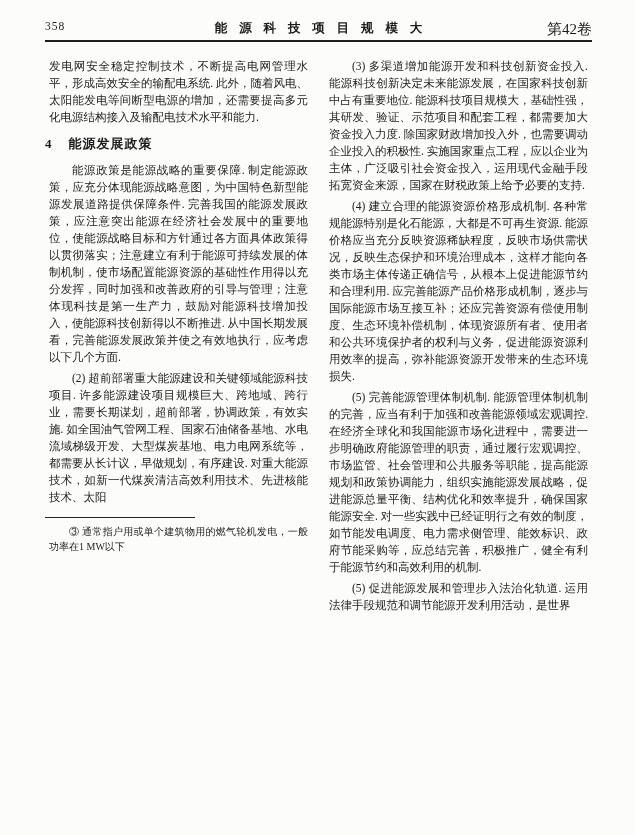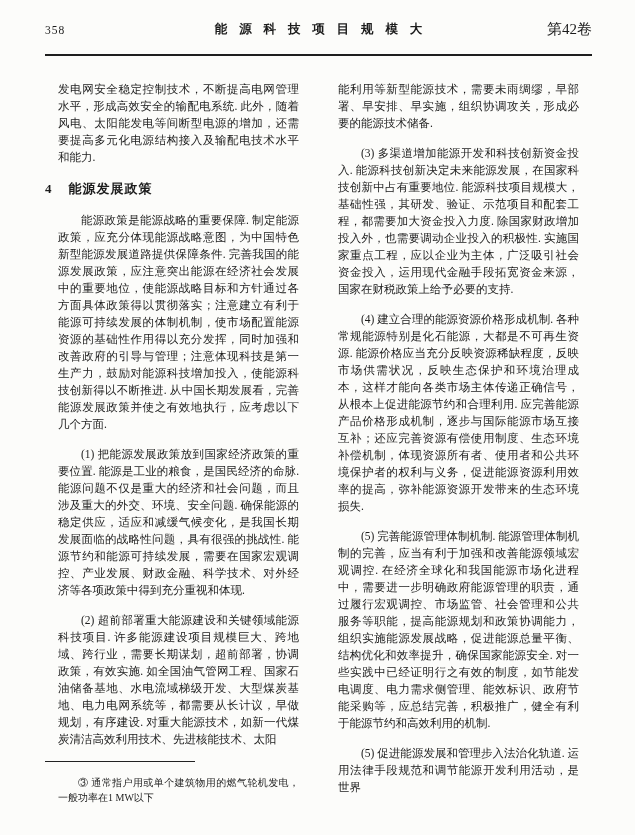--- a/index.html
+++ b/index.html
@@ -4,38 +4,38 @@
 <style>
   html,body{margin:0;padding:0;background:#e8e7e4;}
   .page{
     width:635px;height:835px;margin:0 auto;background:#fcfcfa;
     box-sizing:border-box;padding:20px 43px 0 45px;overflow:hidden;
     font-family:"Liberation Serif","DejaVu Serif",serif;color:#1c1c1c;
     position:relative;
   }
   
   .header{
-    display:flex;align-items:center;
-    padding-bottom:15px;border-bottom:2px solid #1e1e1e;
+    display:flex;align-items:flex-start;
+    padding-bottom:1px;border-bottom:2px solid #1e1e1e;
   }
   .page-number{width:90px;font-size:11.5px;letter-spacing:1px;}
   .journal-title{
     flex:1;text-align:center;font-size:12.5px;font-weight:bold;
     letter-spacing:0.95em;text-indent:0.95em; 
     white-space:nowrap;
   }
   .volume{width:90px;text-align:right;font-size:15px;font-family:Liberation Serif, serif;}
   
   .columns{display:flex;gap:13px;padding-top:12px;}
   .col{
     flex:1 1 0;min-width:0;
     font-size:11.5px;line-height:17px;
     text-align:justify;text-justify:inter-ideograph;
   }
-  .col p{margin:13px;text-indent:2em;word-break:break-all;}
+  .col p{margin:4px;text-indent:2em;word-break:break-all;}
   .col p.cont{text-indent:0;}
   
   .section-heading{
     font-weight:bold;font-size:13px;line-height:20px;
     margin:8px 0 8px 0;letter-spacing:1px;
   }
   .section-heading .heading-number{margin-right:16px;}
   
   .footnote-rule{
     width:150px;height:0;border-top:1.5px solid #222;
@@ -58,28 +58,26 @@
   </div>
 
   <div class="columns">
 
     <div class="col">
       <p class="cont">发电网安全稳定控制技术，不断提高电网管理水平，形成高效安全的输配电系统. 此外，随着风电、太阳能发电等间断型电源的增加，还需要提高多元化电源结构接入及输配电技术水平和能力.</p>
       <div class="section-heading">
         <span class="heading-number">4</span><span>能源发展政策</span>
       </div>
       <p>能源政策是能源战略的重要保障. 制定能源政策，应充分体现能源战略意图，为中国特色新型能源发展道路提供保障条件. 完善我国的能源发展政策，应注意突出能源在经济社会发展中的重要地位，使能源战略目标和方针通过各方面具体政策得以贯彻落实；注意建立有利于能源可持续发展的体制机制，使市场配置能源资源的基础性作用得以充分发挥，同时加强和改善政府的引导与管理；注意体现科技是第一生产力，鼓励对能源科技增加投入，使能源科技创新得以不断推进. 从中国长期发展看，完善能源发展政策并使之有效地执行，应考虑以下几个方面.</p>
-      <p>(1) 把能源发展政策放到国家经济政策的重要位置. 能源是工业的粮食，是国民经济的命脉. 能源问题不仅是重大的经济和社会问题，而且涉及重大的外交、环境、安全问题. 确保能源的稳定供应，适应和减缓气候变化，是我国长期发展面临的战略性问题，具有很强的挑战性. 能源节约和能源可持续发展，需要在国家宏观调控、产业发展、财政金融、科学技术、对外经济等各项政策中得到充分重视和体现.</p>
       <p>(2) 超前部署重大能源建设和关键领域能源科技项目. 许多能源建设项目规模巨大、跨地域、跨行业，需要长期谋划，超前部署，协调政策，有效实施. 如全国油气管网工程、国家石油储备基地、水电流域梯级开发、大型煤炭基地、电力电网系统等，都需要从长计议，早做规划，有序建设. 对重大能源技术，如新一代煤炭清洁高效利用技术、先进核能技术、太阳</p>
       <div class="footnote-rule"></div>
       <p class="footnote">③ 通常指户用或单个建筑物用的燃气轮机发电，一般功率在1 MW以下</p>
     </div>
 
     <div class="col">
-      <p class="cont">能利用等新型能源技术，需要未雨绸缪，早部署、早安排、早实施，组织协调攻关，形成必要的能源技术储备.</p>
       <p>(3) 多渠道增加能源开发和科技创新资金投入. 能源科技创新决定未来能源发展，在国家科技创新中占有重要地位. 能源科技项目规模大，基础性强，其研发、验证、示范项目和配套工程，都需要加大资金投入力度. 除国家财政增加投入外，也需要调动企业投入的积极性. 实施国家重点工程，应以企业为主体，广泛吸引社会资金投入，运用现代金融手段拓宽资金来源，国家在财税政策上给予必要的支持.</p>
       <p>(4) 建立合理的能源资源价格形成机制. 各种常规能源特别是化石能源，大都是不可再生资源. 能源价格应当充分反映资源稀缺程度，反映市场供需状况，反映生态保护和环境治理成本，这样才能向各类市场主体传递正确信号，从根本上促进能源节约和合理利用. 应完善能源产品价格形成机制，逐步与国际能源市场互接互补；还应完善资源有偿使用制度、生态环境补偿机制，体现资源所有者、使用者和公共环境保护者的权利与义务，促进能源资源利用效率的提高，弥补能源资源开发带来的生态环境损失.</p>
       <p>(5) 完善能源管理体制机制. 能源管理体制机制的完善，应当有利于加强和改善能源领域宏观调控. 在经济全球化和我国能源市场化进程中，需要进一步明确政府能源管理的职责，通过履行宏观调控、市场监管、社会管理和公共服务等职能，提高能源规划和政策协调能力，组织实施能源发展战略，促进能源总量平衡、结构优化和效率提升，确保国家能源安全. 对一些实践中已经证明行之有效的制度，如节能发电调度、电力需求侧管理、能效标识、政府节能采购等，应总结完善，积极推广，健全有利于能源节约和高效利用的机制.</p>
       <p>(5) 促进能源发展和管理步入法治化轨道. 运用法律手段规范和调节能源开发利用活动，是世界</p>
     </div>
 
   </div>
 </div>
 
 </body></html>

